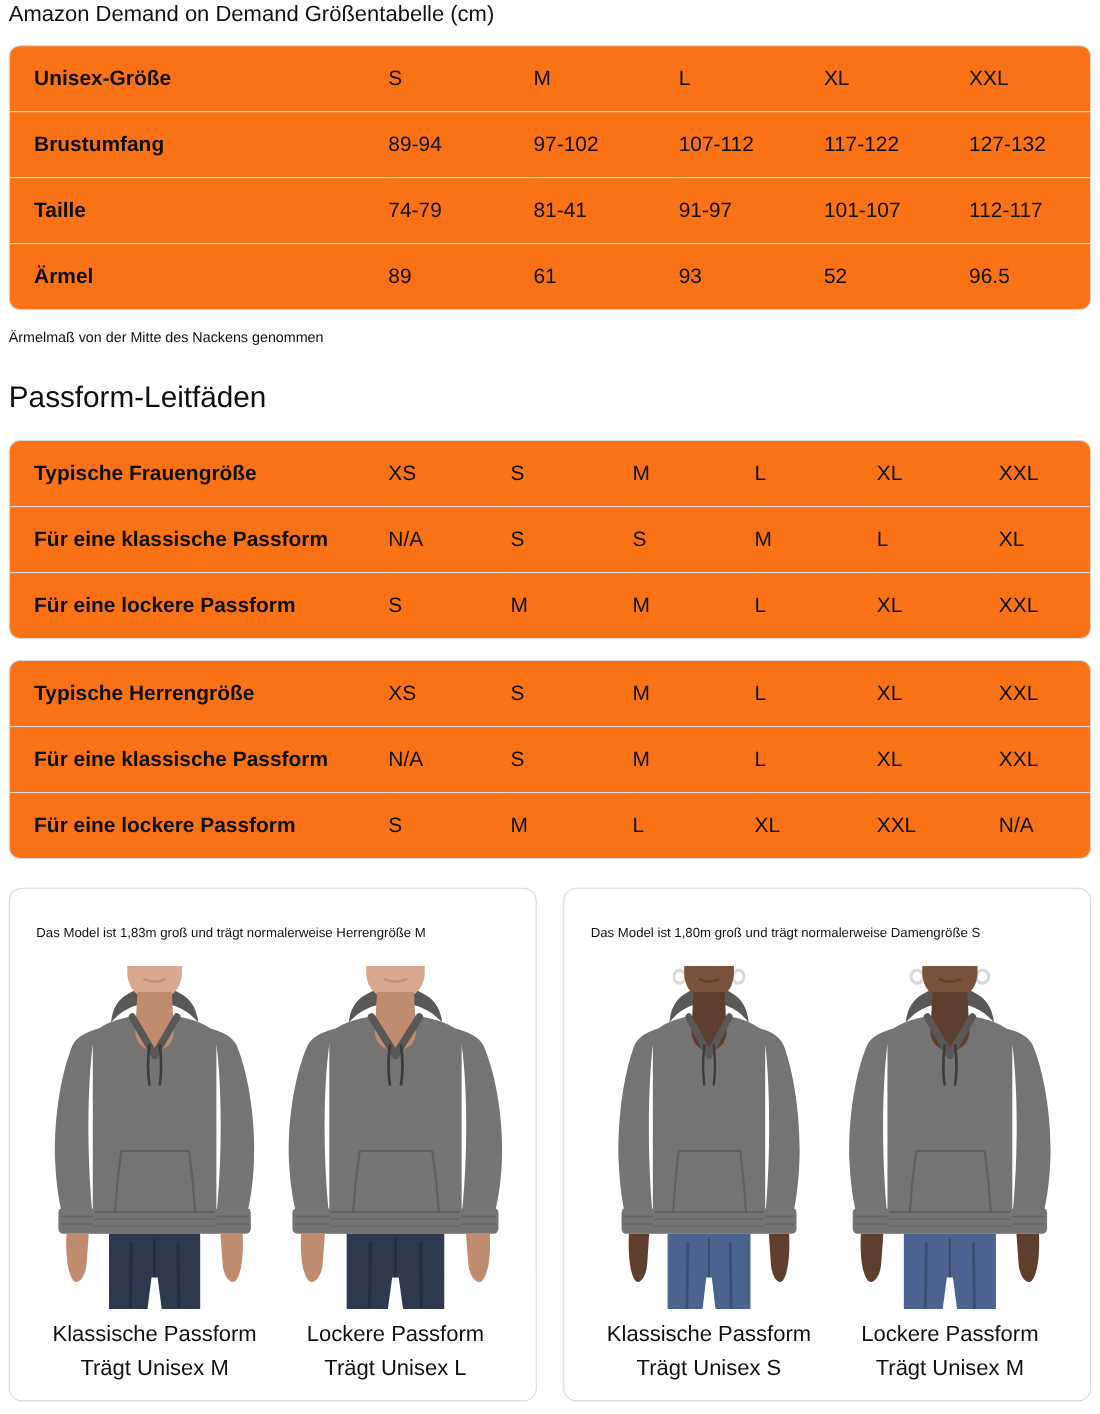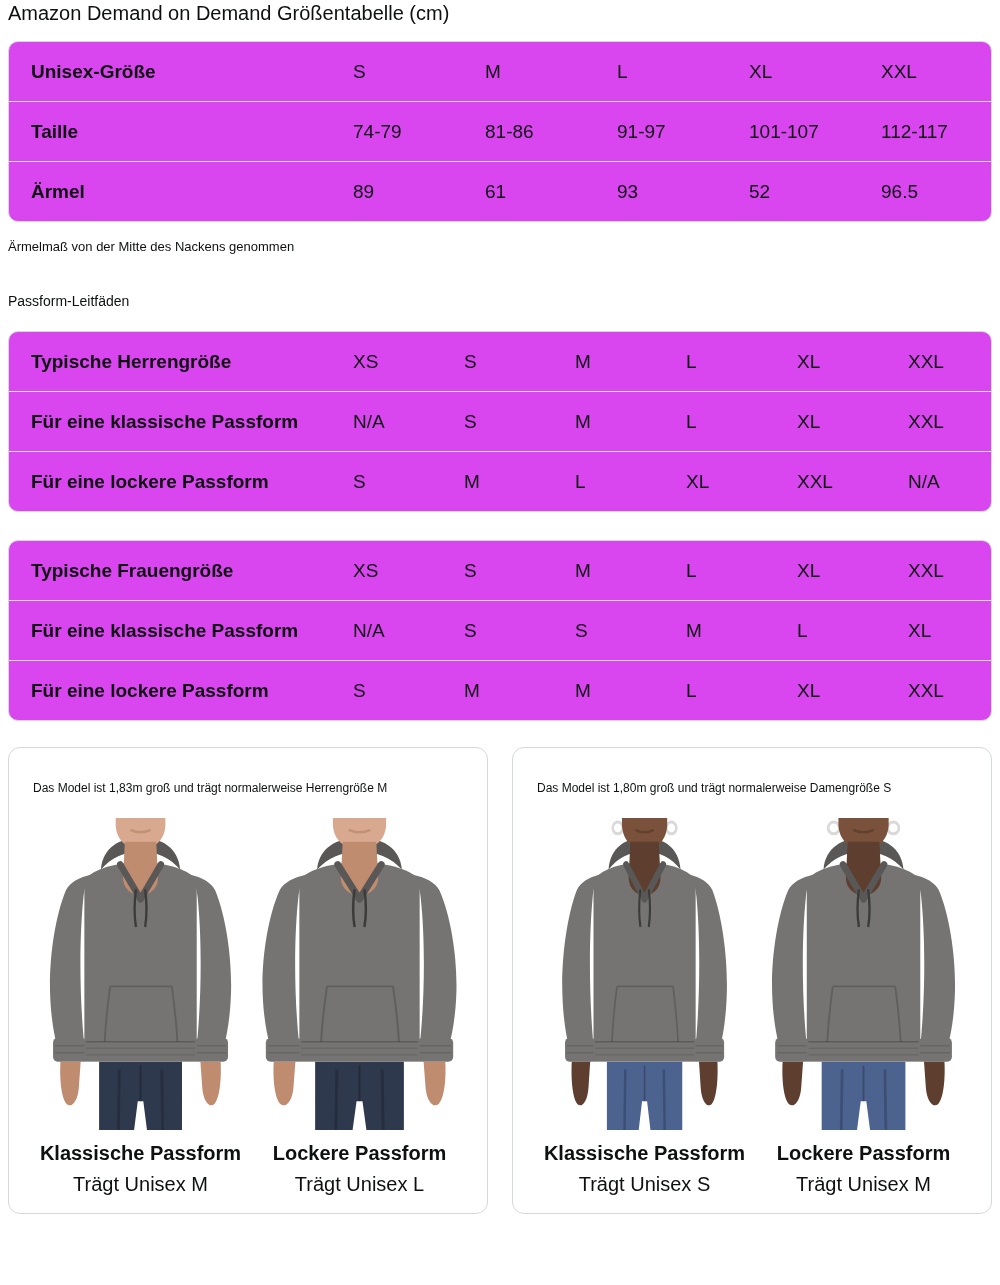--- a/index.html
+++ b/index.html
@@ -9,51 +9,51 @@
     color:var(--c-text,#0f1111);
   }
   .page { box-sizing:border-box; padding:2px 8px 0 8px; }
 
   h1.page-title { font-size:20px; font-weight:400; margin:0; line-height:22px; }
 
   .tbl-wrap {
     border:1px solid var(--c-border,#d5d9d9);
     border-radius:10px;
     overflow:hidden;
-    background:#d946ef;
+    background:#f97316;
   }
   .tbl-wrap.t1 { margin-top:17px; }
   .tbl-wrap.t2 { margin-top:19px; }
   .tbl-wrap.t3 { margin-top:28px; }
   table.tbl { width:100%; border-collapse:collapse; table-layout:fixed; }
   table.tbl td {
     font-size:19px; line-height:23px; padding:18px 0;
     white-space:nowrap; overflow:hidden; vertical-align:middle;
   }
   table.tbl td.lbl { font-weight:bold; padding-left:22px; }
   table.tbl tr + tr td { border-top:1px solid var(--c-divider,#dddddd); }
 
   p.note { margin:15px 0 0 0; font-size:13px; line-height:20px; }
-  h2.fit-heading { margin:33px 0 0 0; font-size:14px; font-weight:400; line-height:22px; }
+  h2.fit-heading { margin:33px 0 0 0; font-size:27px; font-weight:400; line-height:22px; }
 
   .cards { display:grid; grid-template-columns:1fr 1fr; gap:24px; margin-top:26px; padding-bottom:3px; }
   .card {
     border:1px solid var(--c-border,#d5d9d9);
     border-radius:12px;
     box-sizing:border-box;
     padding:24px 18px 16px 22px;
     background:#fff;
   }
   .card .desc { margin:0 0 14px 2px; font-size:12px; line-height:32px; max-width:380px; }
   .figures { display:flex; justify-content:space-around; align-items:flex-end; }
   .figure { display:flex; flex-direction:column; align-items:center; width:50%; }
   svg.fig { height:312px; display:block; }
   .fig-mc { width:198px; } .fig-ml { width:212px; }
   .fig-wc { width:180px; } .fig-wl { width:200px; }
-  .cap-fit { margin-top:10px; font-size:20px; font-weight:bold; line-height:26px; text-align:center; }
+  .cap-fit { margin-top:10px; font-size:20px; font-weight:normal; line-height:26px; text-align:center; }
   .cap-wears { margin-top:5px; font-size:20px; line-height:26px; text-align:center; }
 
   .svg-defs { position:absolute; width:0; height:0; overflow:hidden; }
 </style>
 </head>
 <body>
 
 <svg class="svg-defs" aria-hidden="true">
   <defs>
     <symbol id="hoodie-figure" viewBox="0 0 215 315" preserveAspectRatio="none">
@@ -114,43 +114,94 @@
       <tbody>
           <tr>
         <td class="lbl">Unisex-Größe</td>
         <td>S</td>
         <td>M</td>
         <td>L</td>
         <td>XL</td>
         <td>XXL</td>
       </tr>
       <tr>
+        <td class="lbl">Brustumfang</td>
+        <td>89-94</td>
+        <td>97-102</td>
+        <td>107-112</td>
+        <td>117-122</td>
+        <td>127-132</td>
+      </tr>
+      <tr>
         <td class="lbl">Taille</td>
         <td>74-79</td>
-        <td>81-86</td>
+        <td>81-41</td>
         <td>91-97</td>
         <td>101-107</td>
         <td>112-117</td>
       </tr>
       <tr>
         <td class="lbl">Ärmel</td>
         <td>89</td>
         <td>61</td>
         <td>93</td>
         <td>52</td>
         <td>96.5</td>
       </tr>
     </tbody>
       </table>
   </div>
 
   <p class="note">Ärmelmaß von der Mitte des Nackens genommen</p>
 
   <h2 class="fit-heading">Passform-Leitfäden</h2>
 
+  <div class="tbl-wrap t3">
+    <table class="tbl">
+      <colgroup>
+          <col style="width:344px">
+          <col style="width:111px">
+          <col style="width:111px">
+          <col style="width:111px">
+          <col style="width:111px">
+          <col style="width:111px">
+          <col>
+        </colgroup>
+      <tbody>
+          <tr>
+        <td class="lbl">Typische Frauengröße</td>
+        <td>XS</td>
+        <td>S</td>
+        <td>M</td>
+        <td>L</td>
+        <td>XL</td>
+        <td>XXL</td>
+      </tr>
+      <tr>
+        <td class="lbl">Für eine klassische Passform</td>
+        <td>N/A</td>
+        <td>S</td>
+        <td>S</td>
+        <td>M</td>
+        <td>L</td>
+        <td>XL</td>
+      </tr>
+      <tr>
+        <td class="lbl">Für eine lockere Passform</td>
+        <td>S</td>
+        <td>M</td>
+        <td>M</td>
+        <td>L</td>
+        <td>XL</td>
+        <td>XXL</td>
+      </tr>
+    </tbody>
+      </table>
+  </div>
+
   <div class="tbl-wrap t2">
     <table class="tbl">
       <colgroup>
           <col style="width:344px">
           <col style="width:111px">
           <col style="width:111px">
           <col style="width:111px">
           <col style="width:111px">
           <col style="width:111px">
           <col>
@@ -180,63 +231,20 @@
         <td>M</td>
         <td>L</td>
         <td>XL</td>
         <td>XXL</td>
         <td>N/A</td>
       </tr>
     </tbody>
       </table>
   </div>
 
-  <div class="tbl-wrap t3">
-    <table class="tbl">
-      <colgroup>
-          <col style="width:344px">
-          <col style="width:111px">
-          <col style="width:111px">
-          <col style="width:111px">
-          <col style="width:111px">
-          <col style="width:111px">
-          <col>
-        </colgroup>
-      <tbody>
-          <tr>
-        <td class="lbl">Typische Frauengröße</td>
-        <td>XS</td>
-        <td>S</td>
-        <td>M</td>
-        <td>L</td>
-        <td>XL</td>
-        <td>XXL</td>
-      </tr>
-      <tr>
-        <td class="lbl">Für eine klassische Passform</td>
-        <td>N/A</td>
-        <td>S</td>
-        <td>S</td>
-        <td>M</td>
-        <td>L</td>
-        <td>XL</td>
-      </tr>
-      <tr>
-        <td class="lbl">Für eine lockere Passform</td>
-        <td>S</td>
-        <td>M</td>
-        <td>M</td>
-        <td>L</td>
-        <td>XL</td>
-        <td>XXL</td>
-      </tr>
-    </tbody>
-      </table>
-  </div>
-
   <div class="cards">
 
     <div class="card">
       <p class="desc">Das Model ist 1,83m groß und trägt normalerweise Herrengröße M</p>
       <div class="figures">
         <div class="figure">
           <svg class="fig fig-mc" viewBox="0 0 215 315" preserveAspectRatio="none" style="--hoodie: #757473; --hoodie-dark: #595857; --skin: #d9a98f; --skin-shadow: #c08c70; --jeans: #2f394e; --earring: transparent;">
               <use href="#hoodie-figure"></use>
             </svg>
           <div class="cap-fit">Klassische Passform</div>

